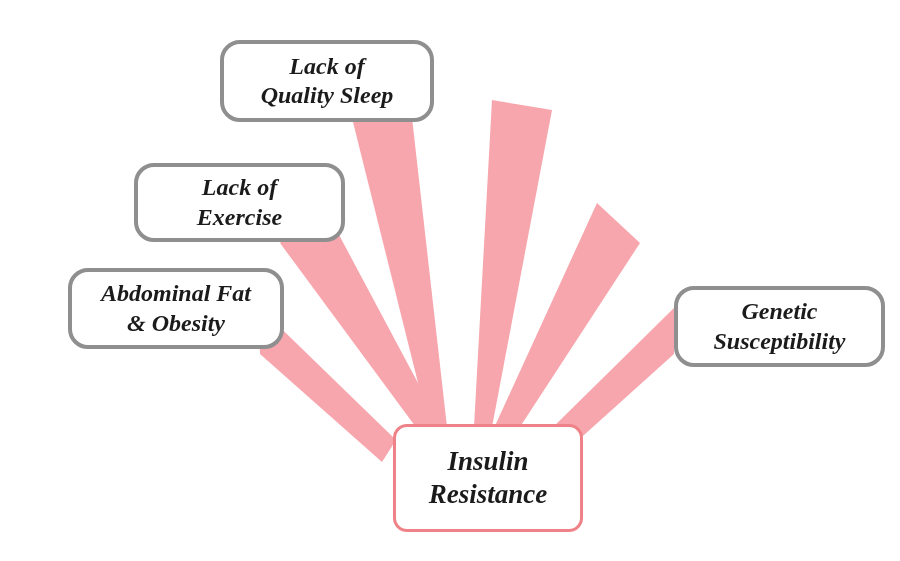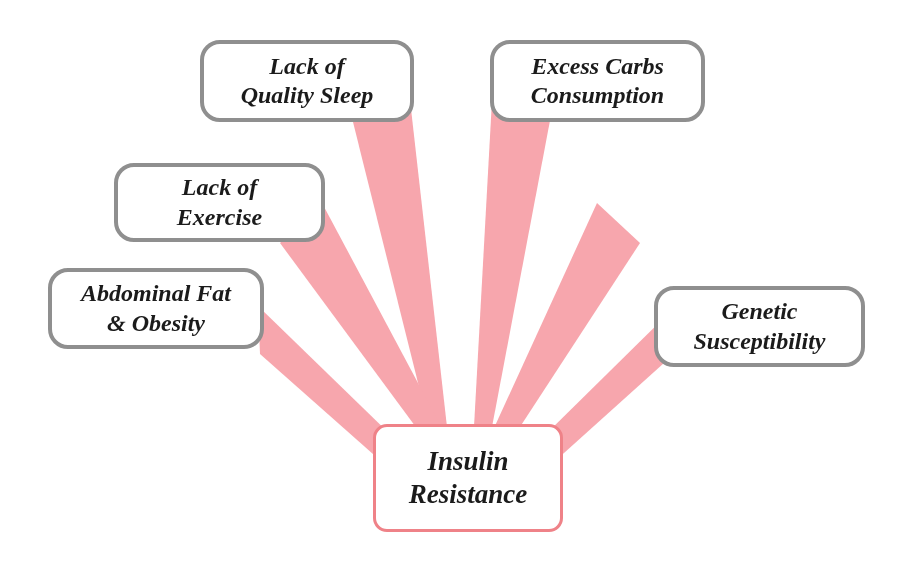--- a/index.html
+++ b/index.html
@@ -27,20 +27,21 @@
     fill: var(--connector, #f7a6ad);
   }
   .node {
     position: absolute;
     background: #ffffff;
     display: flex;
     align-items: center;
     justify-content: center;
     text-align: center;
     box-sizing: border-box;
+    margin-left: 20px;
   }
   .factor {
     border: 4px solid var(--box-border, #8f8f8f);
     border-radius: 20px;
   }
   .center-node {
     border: 3px solid var(--center-border, #ef8288);
     border-radius: 14px;
   }
   .label {
@@ -76,24 +77,20 @@
     <polygon points="597,203 640,243 518,430 494,428"></polygon>
     <polygon points="258,306 260,354 382,462 396,440"></polygon>
     <polygon points="676,306 674,354 554,462 540,440"></polygon>
   </svg>
 
   <div class="node factor f0">
     <span class="label">Lack of
 Quality Sleep</span>
   </div>
 
-  <div class="node factor f1">
-    <span class="label">Excess Carbs
-Consumption</span>
-  </div>
 
   <div class="node factor f2">
     <span class="label">Lack of
 Exercise</span>
   </div>
 
 
   <div class="node factor f4">
     <span class="label">Abdominal Fat
 &amp; Obesity</span>

